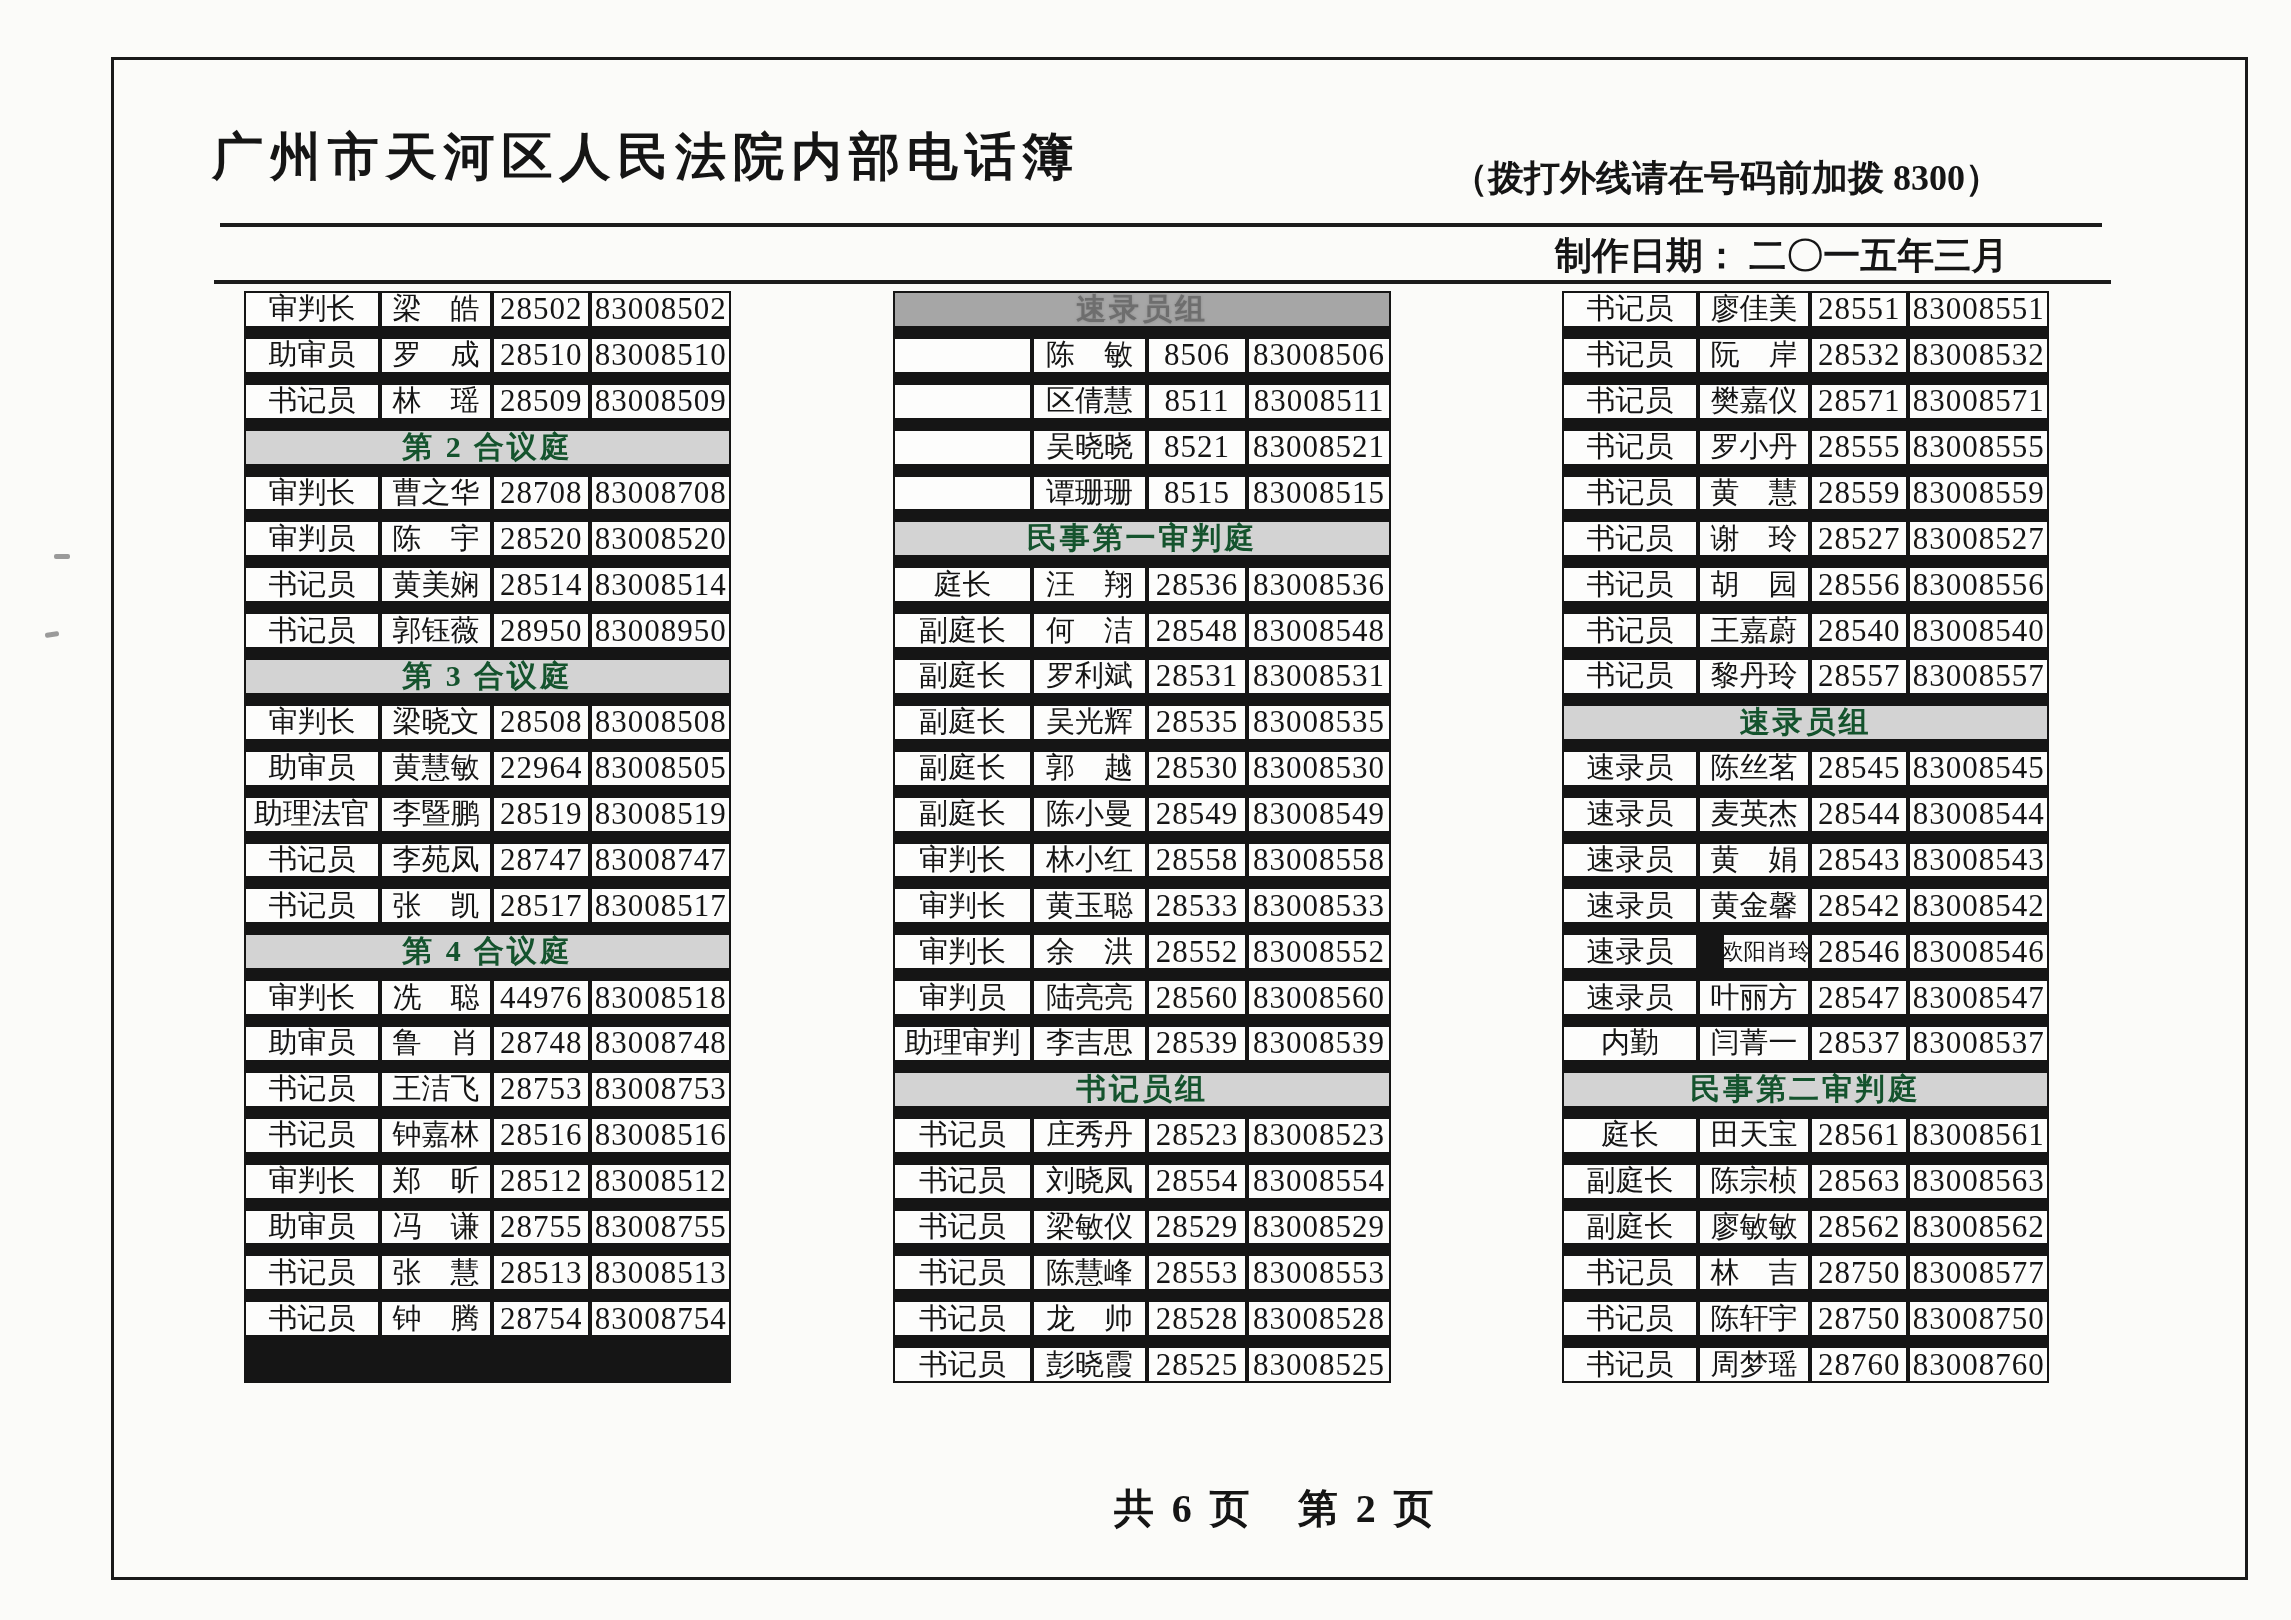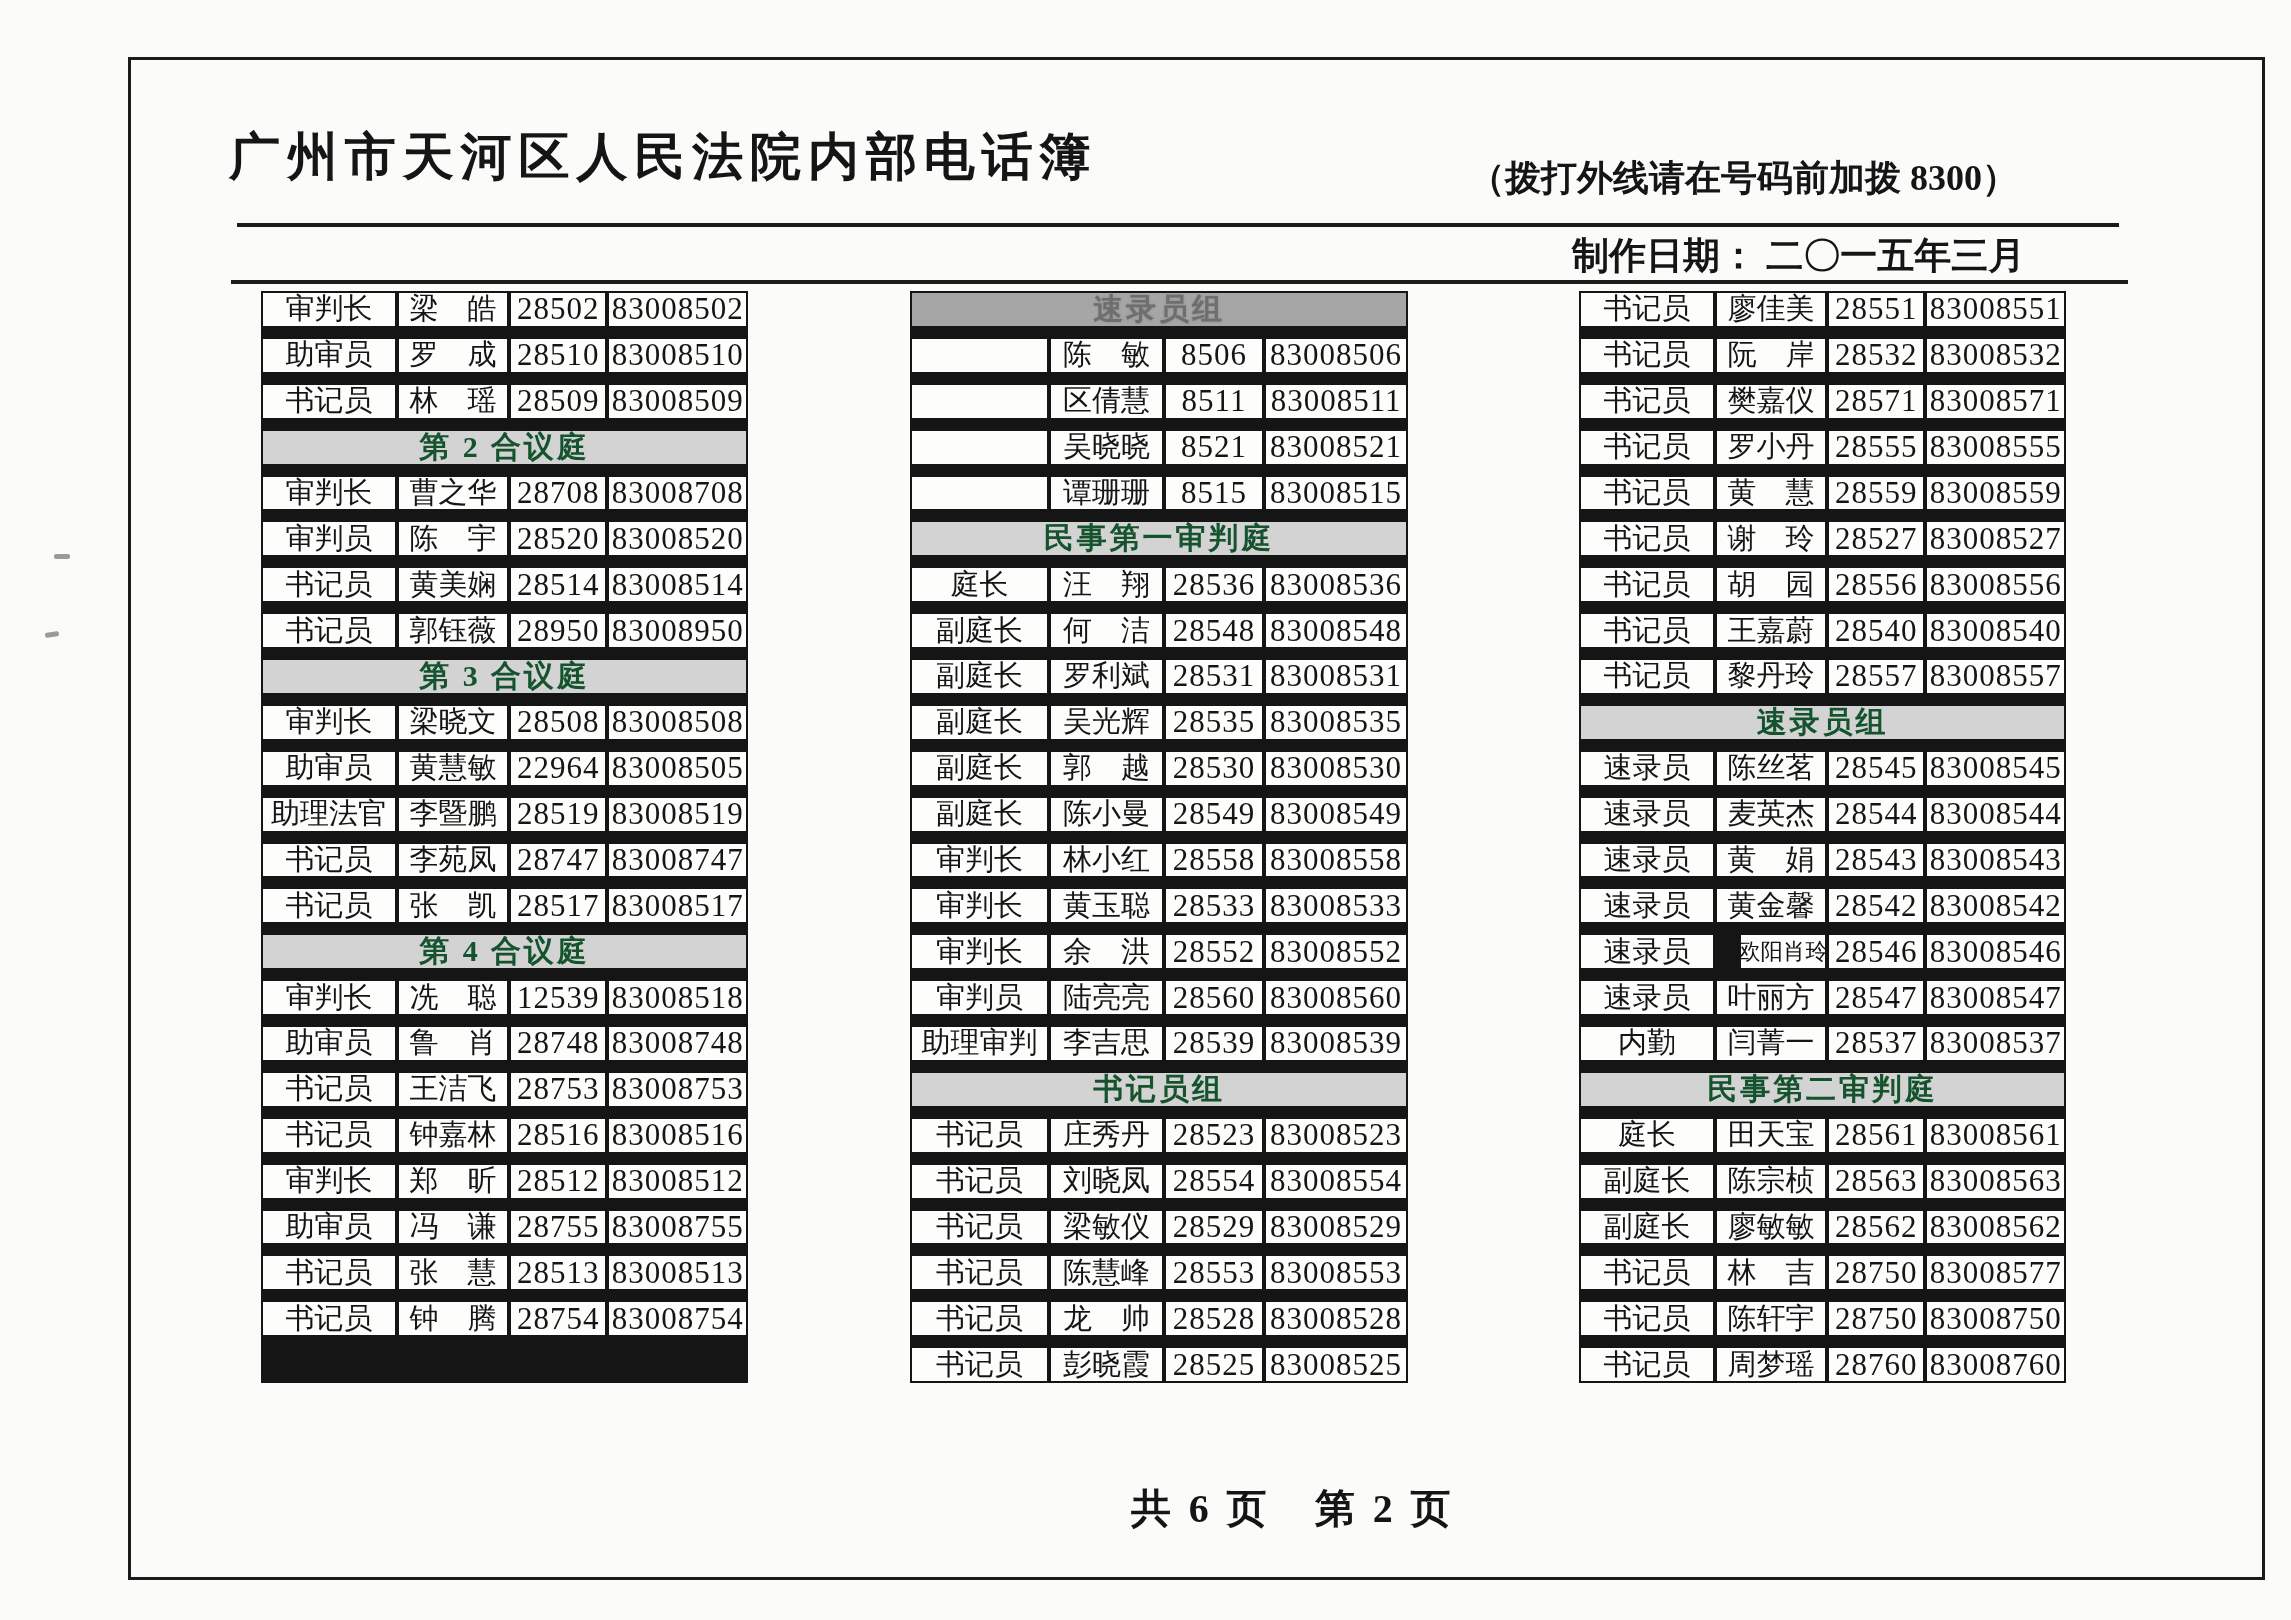--- a/index.html
+++ b/index.html
@@ -1,18 +1,18 @@
 <!DOCTYPE html>
 <html><head>
 <meta charset="utf-8">
 <style>
   html,body{margin:0;padding:0;background:#e9e9e6;}
   .scan{position:relative;width:2292px;height:1620px;background:#fbfbf9;overflow:hidden;
         font-family:"Liberation Serif","DejaVu Serif",serif;color:#151515;}
-  .frame{position:absolute;left:128px;top:57px;width:2131px;height:1517px;
+  .frame{position:absolute;left:111px;top:57px;width:2131px;height:1517px;
          border:3.9px solid #1a1a1a;background:transparent;}
   .title{position:absolute;left:98px;top:63px;font-size:51px;font-weight:bold;
          letter-spacing:6.9px;white-space:nowrap;}
   .note{position:absolute;left:1338px;top:94px;font-size:36px;font-weight:bold;white-space:nowrap;}
   .rule{position:absolute;height:3.9px;background:#1c1c1c;}
   .rule1{left:106px;top:163px;width:1882px;}
   .rule2{left:100px;top:220px;width:1897px;}
   .dateline{position:absolute;left:1441px;top:171px;font-size:37px;font-weight:bold;white-space:nowrap;}
 
   .tbl{position:absolute;top:231px;box-sizing:border-box;background:#151515;padding:2px;
@@ -126,21 +126,21 @@
         <div class="row data">
           <div class="cell role">书记员</div>
           <div class="cell name">张　凯</div>
           <div class="cell ext">28517</div>
           <div class="cell full">83008517</div>
         </div>
         <div class="row header light">第 4 合议庭</div>
         <div class="row data">
           <div class="cell role">审判长</div>
           <div class="cell name">冼　聪</div>
-          <div class="cell ext">12539</div>
+          <div class="cell ext">44976</div>
           <div class="cell full">83008518</div>
         </div>
         <div class="row data">
           <div class="cell role">助审员</div>
           <div class="cell name">鲁　肖</div>
           <div class="cell ext">28748</div>
           <div class="cell full">83008748</div>
         </div>
         <div class="row data">
           <div class="cell role">书记员</div>

